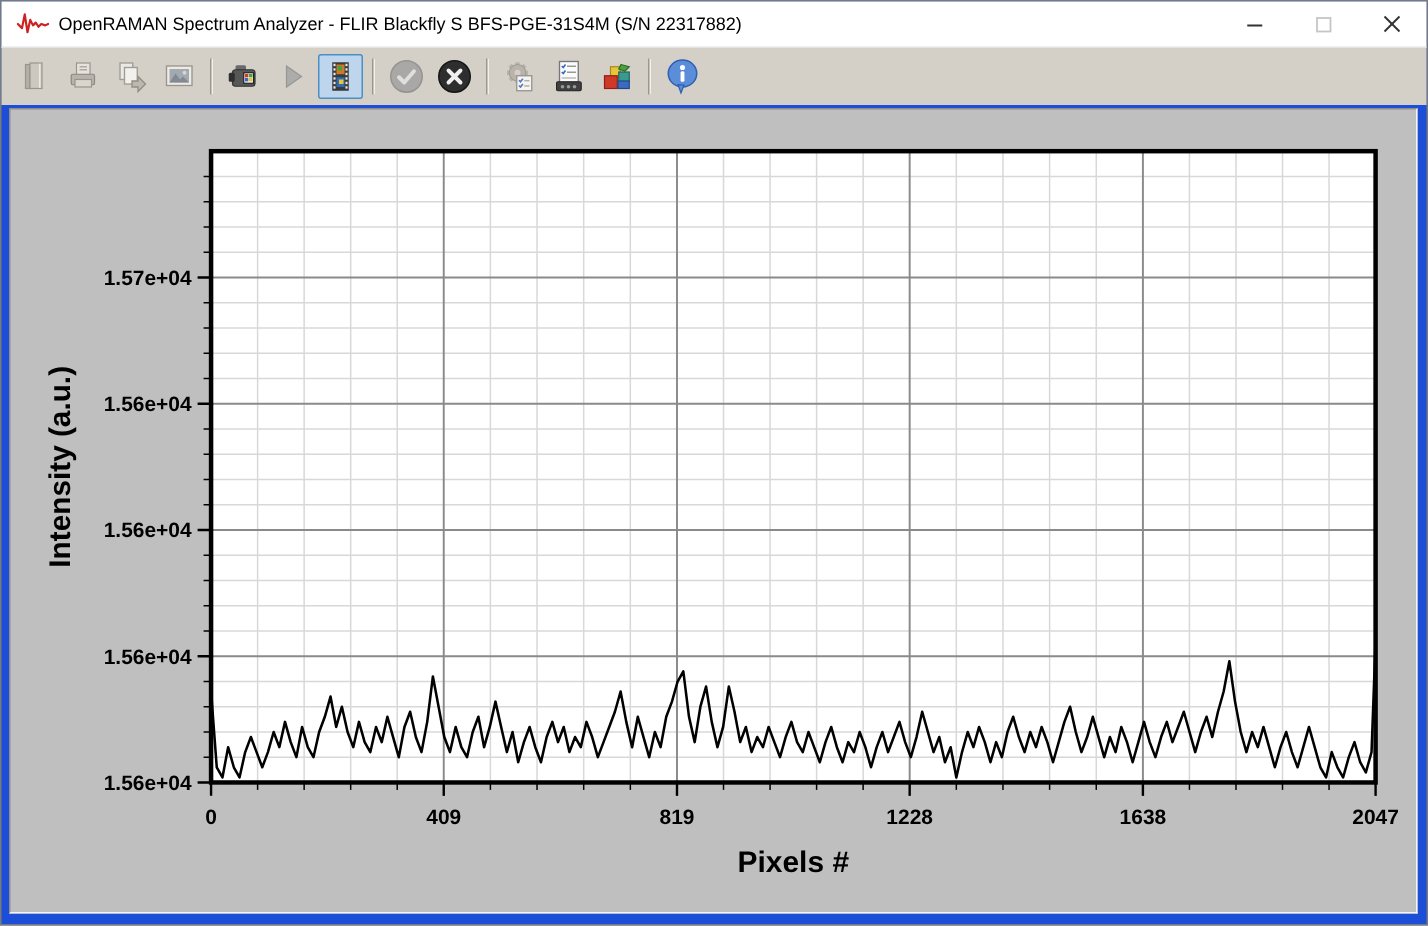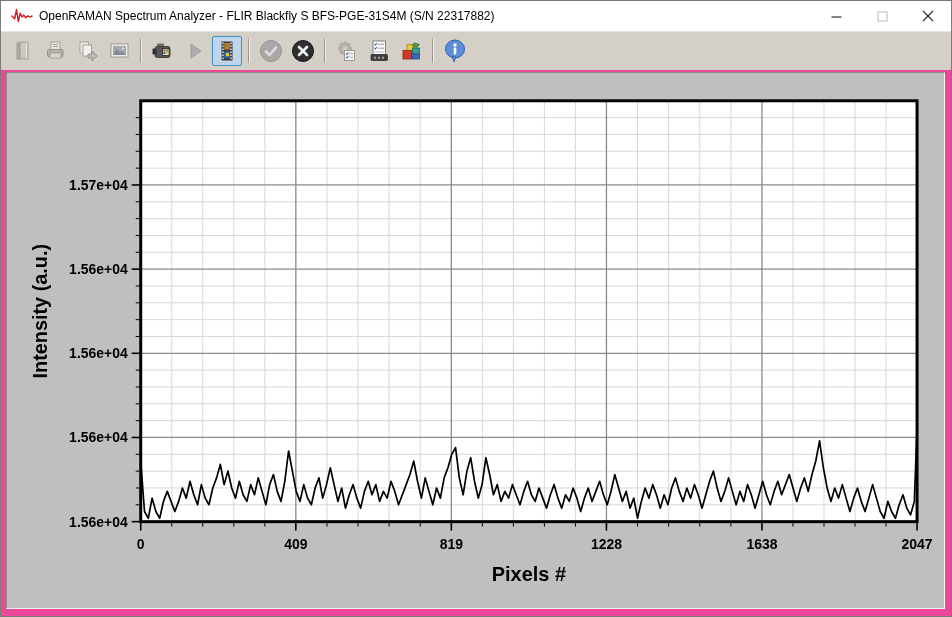--- a/index.html
+++ b/index.html
@@ -4,21 +4,21 @@
 <style>
   html,body{margin:0;padding:0;}
   body{
     width:952px;height:617px;position:relative;overflow:hidden;
     font-family:"Liberation Sans", sans-serif;
     background:#808080;
   }
   .window{
     position:absolute;inset:0;
     border:1px solid #7a7a7a;
-    background:#ec4899;
+    background:#1d4ed8;
     box-sizing:border-box;
   }
   
   .titlebar{
     height:31px;background:#ffffff;display:flex;align-items:center;
     border-bottom:1px solid #e3e3e3;box-sizing:border-box;
   }
   .titlebar .app-icon{width:22px;height:18px;margin:0 6px 0 10px;flex:0 0 auto;}
   .titlebar .title-text{font-size:12px;color:#000;white-space:nowrap;}
   .win-controls{margin-left:auto;display:flex;height:100%;}

